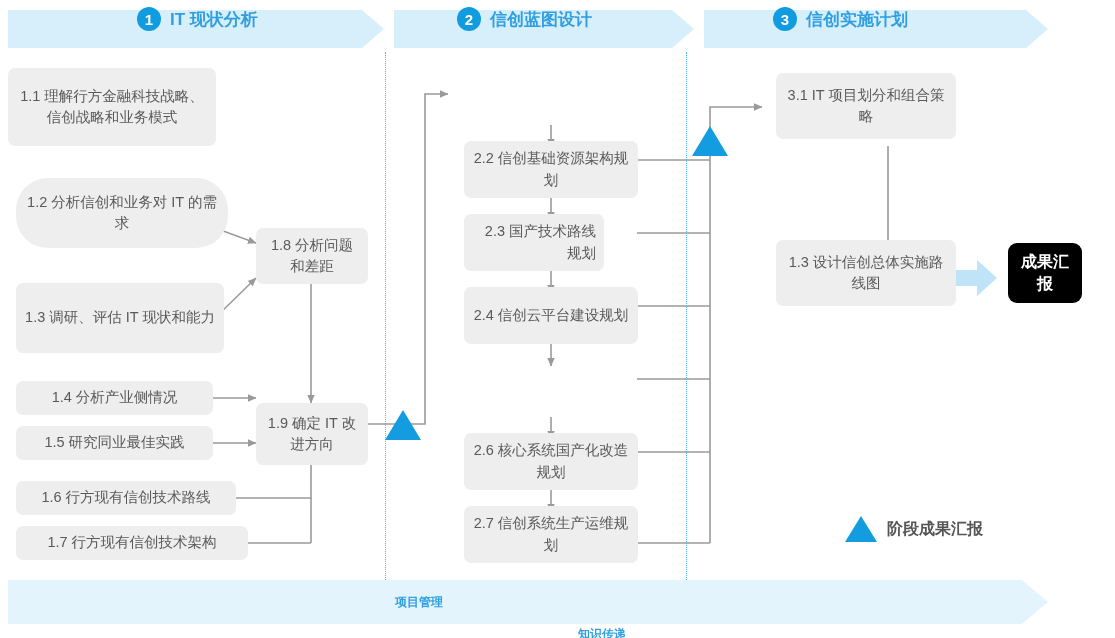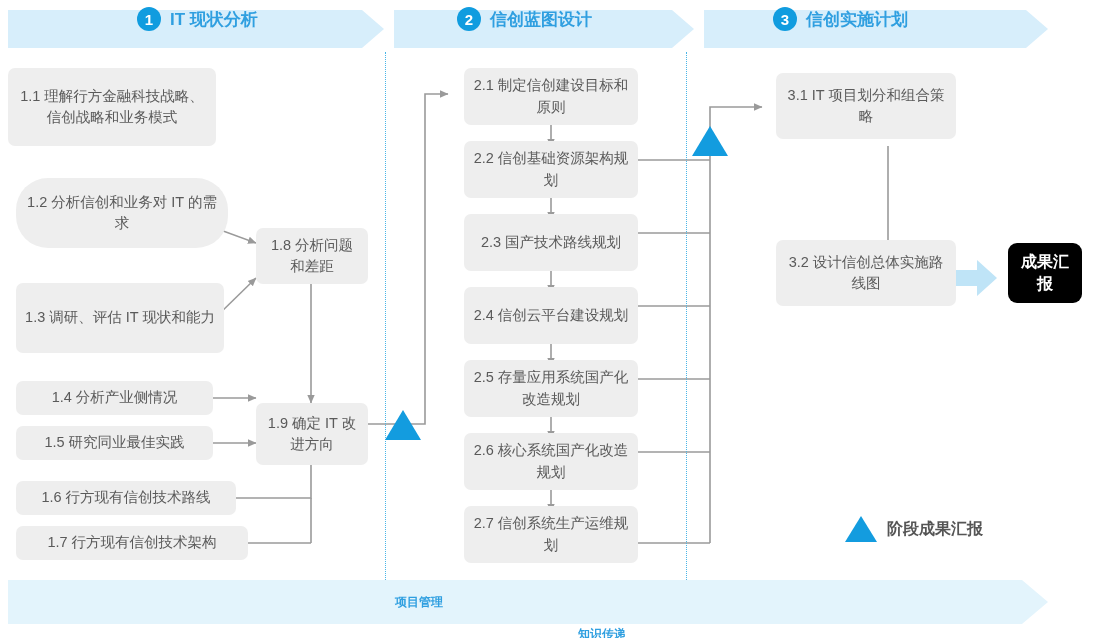--- a/index.html
+++ b/index.html
@@ -152,32 +152,30 @@
   <div class="box" style="left:16px;top:283px;width:208px;height:70px;">1.3 调研、评估 IT 现状和能力</div>
   <div class="box" style="left:16px;top:381px;width:197px;height:34px;">1.4 分析产业侧情况</div>
   <div class="box" style="left:16px;top:426px;width:197px;height:34px;">1.5 研究同业最佳实践</div>
   <div class="box" style="left:16px;top:481px;width:220px;height:34px;">1.6 行方现有信创技术路线</div>
   <div class="box" style="left:16px;top:526px;width:232px;height:34px;">1.7 行方现有信创技术架构</div>
   <div class="box" style="left:256px;top:228px;width:112px;height:56px;">1.8 分析问题和差距</div>
   <div class="box" style="left:256px;top:403px;width:112px;height:62px;">1.9 确定 IT 改进方向</div>
 
   <div class="tri" style="left:385px;top:410px;"></div>
 
-  <div class="box" style="left:464px;top:68px;width:174px;height:57px;">2.1 制定信创建设目标和原则</div>
   <div class="box" style="left:464px;top:141px;width:174px;height:57px;">2.2 信创基础资源架构规划</div>
-  <div class="box" style="left:464px;top:214px;width:174px;height:57px;text-align:right;">2.3 国产技术路线规划</div>
+  <div class="box" style="left:464px;top:214px;width:140px;height:57px;text-align:right;">2.3 国产技术路线规划</div>
   <div class="box" style="left:464px;top:287px;width:174px;height:57px;">2.4 信创云平台建设规划</div>
-  <div class="box" style="left:464px;top:360px;width:174px;height:57px;">2.5 存量应用系统国产化改造规划</div>
   <div class="box" style="left:464px;top:433px;width:174px;height:57px;">2.6 核心系统国产化改造规划</div>
   <div class="box" style="left:464px;top:506px;width:174px;height:57px;">2.7 信创系统生产运维规划</div>
 
   <div class="tri" style="left:692px;top:126px;"></div>
 
   <div class="box" style="left:776px;top:73px;width:180px;height:66px;">3.1 IT 项目划分和组合策略</div>
-  <div class="box" style="left:776px;top:240px;width:180px;height:66px;">3.2 设计信创总体实施路线图</div>
+  <div class="box" style="left:776px;top:240px;width:180px;height:66px;">1.3 设计信创总体实施路线图</div>
 
   <div class="box blue" style="left:1008px;top:243px;width:74px;height:60px;font-size:16px;line-height:1.35;">成果汇报</div>
 
   <div class="legend">
     <div class="tri-ic"></div>
     <div class="txt">阶段成果汇报</div>
   </div>
 
   <div class="bottom-bar"></div>
   <div class="bottom-lbl bl1">项目管理</div>

